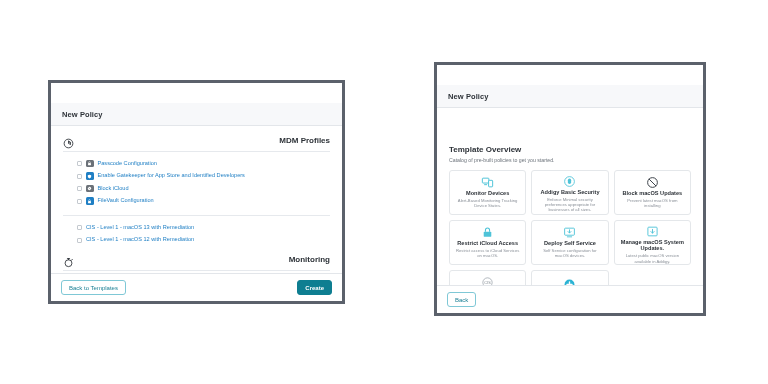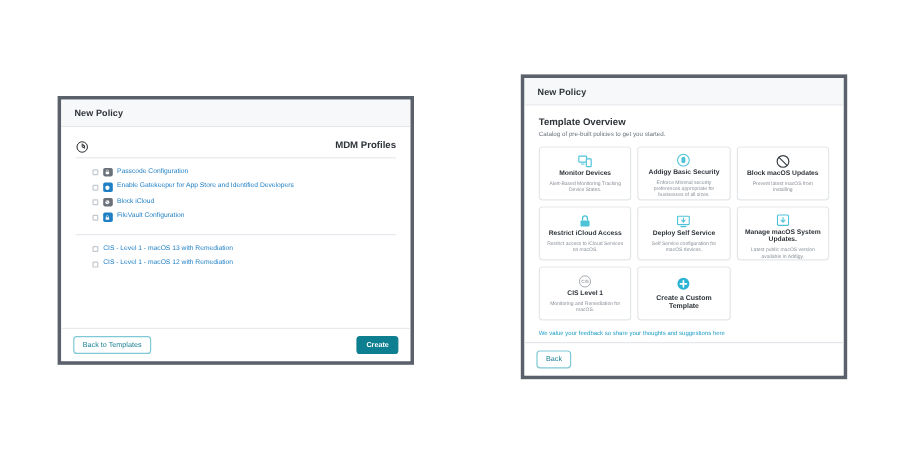--- a/index.html
+++ b/index.html
@@ -26,20 +26,21 @@
     box-sizing: border-box;
     overflow: hidden;
     display: flex;
     flex-direction: column;
   }
   .frame-header {
     background: #f7f8fa;
     border-bottom: 1px solid #e3e6ea;
     padding: 7px 11px 6px 11px;
     box-sizing: border-box;
+    margin-top: 20px;
   }
   .frame-title {
     font-size: 7.5px;
     font-weight: bold;
     color: #2d3238;
     letter-spacing: 0.1px;
   }
   .frame-body {
     flex: 1 1 auto;
     background: #ffffff;
@@ -167,20 +168,21 @@
     height: 254px;
   }
   #right-frame .frame-body {
     padding: 9px 12px 0 12px;
   }
   .overview-title {
     font-size: 8px;
     font-weight: bold;
     color: #2d3238;
     margin-bottom: 3px;
+    margin-top: 28px;
   }
   .overview-sub {
     font-size: 5.2px;
     color: #6c737b;
     margin-bottom: 7px;
   }
   .card-grid {
     display: grid;
     grid-template-columns: repeat(3, 1fr);
     gap: 5px;
@@ -311,20 +313,34 @@
             <span class="chk"></span>
             <span class="policy-label plain">CIS - Level 1 - macOS 13 with Remediation</span>
           </div>
           <div class="policy-row">
             <span class="chk"></span>
             <span class="policy-label plain">CIS - Level 1 - macOS 12 with Remediation</span>
           </div>
         </div>
       </div>
 
+      <div class="section">
+        <div class="section-head">
+          <span class="sec-icon">
+            <svg viewBox="0 0 24 24" fill="none" stroke="currentColor" stroke-width="1.8">
+              <circle cx="12" cy="13.5" r="7.5"></circle>
+              <path d="M9.5 3.5 h5" stroke-linecap="round"></path>
+              <path d="M12 6 v-2.5" stroke-linecap="round"></path>
+              <path d="M18.5 7 l2-2" stroke-linecap="round"></path>
+            </svg>
+          </span>
+          <span class="section-title">Monitoring</span>
+        </div>
+        <div class="section-rule"></div>
+      </div>
 
     </div>
 
     <div class="frame-footer">
       <button class="btn btn-outline">Back to Templates</button>
       <button class="btn btn-primary">Create</button>
     </div>
   </div>
 
   <div class="frame" id="right-frame">

